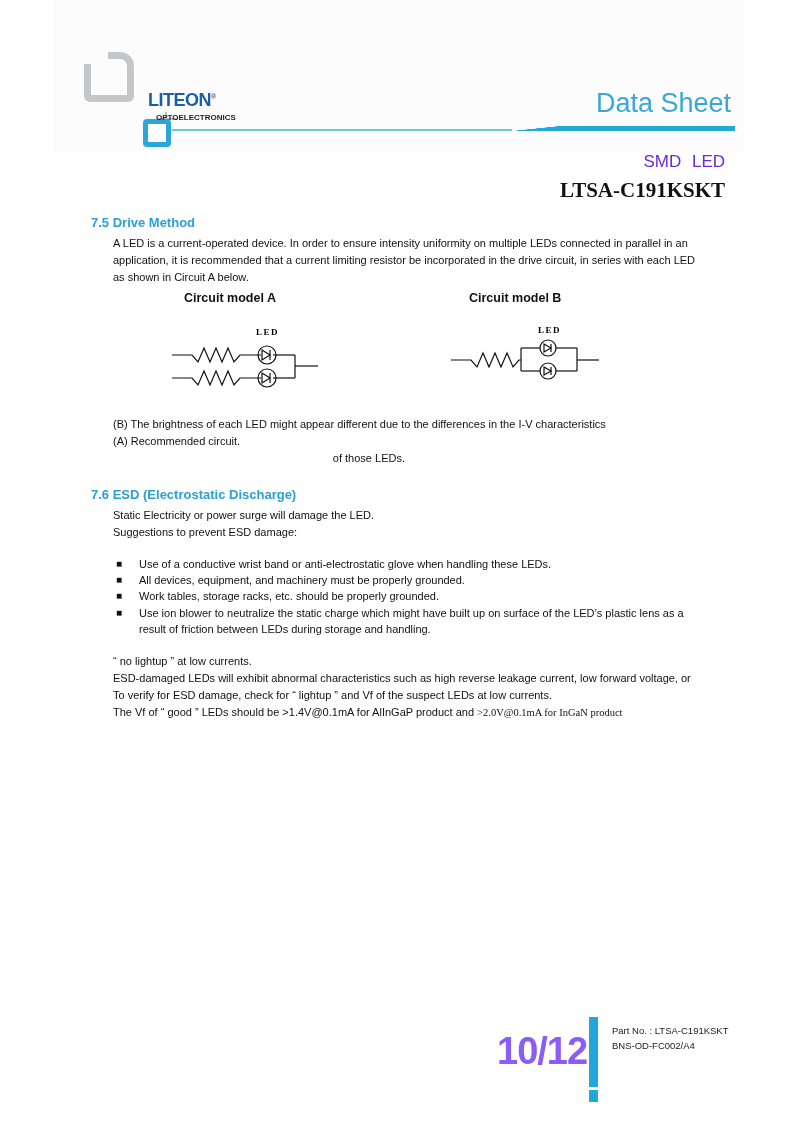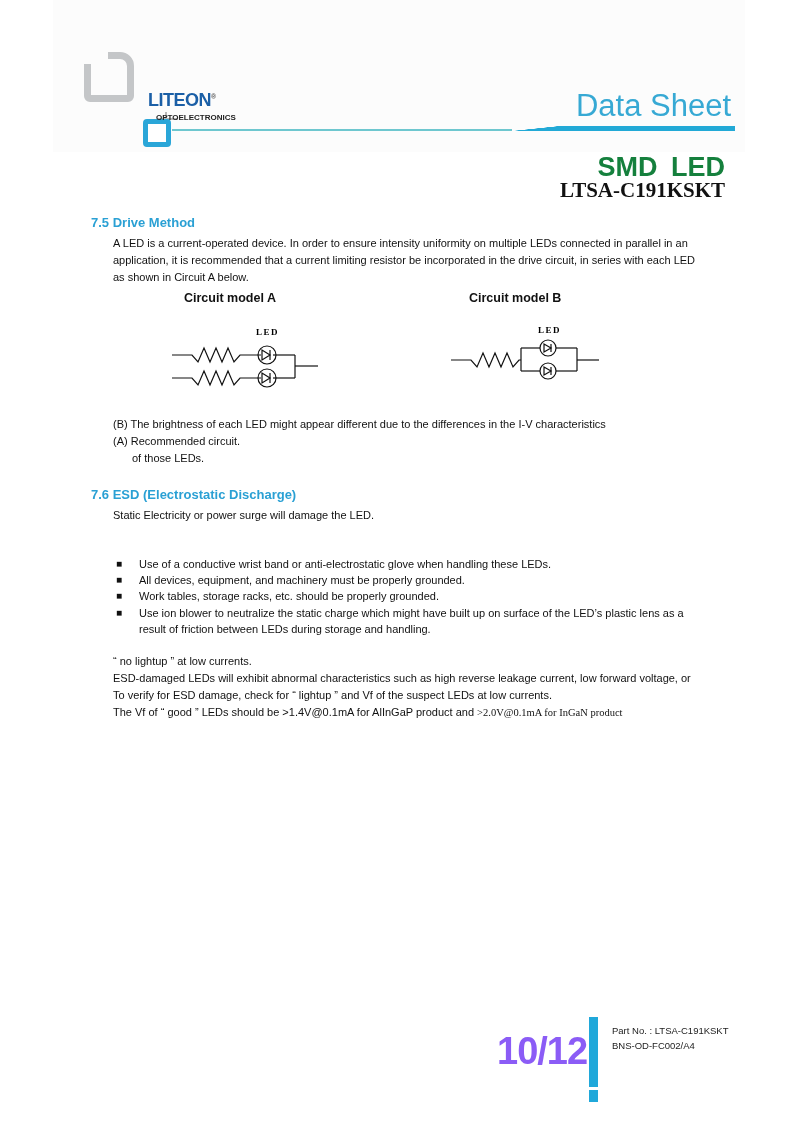--- a/index.html
+++ b/index.html
@@ -16,22 +16,22 @@
     .logo-cross-v { position: absolute; left: 165px; top: 112px; width: 2px; height: 20px; background: #b8b8b8; }
     .brand { position: absolute; left: 148px; top: 90px; font-weight: bold; font-size: 18px; color: #1b5fa6;
              letter-spacing: -0.5px; font-family: "Liberation Sans", sans-serif; }
     .brand sup { font-size: 7px; color: #555; }
     .brand-sub { position: absolute; left: 156px; top: 113px; font-size: 8px; font-weight: bold; color: #222; }
     .hdr-line-thin { position: absolute; left: 172px; top: 129px; width: 340px; height: 2px; background: #6ec7cf; }
     .hdr-line-thick { position: absolute; left: 555px; top: 126px; width: 180px; height: 5px; background: #22a9d6;
                       border-radius: 4px 0 0 0; }
     .hdr-line-slope { position: absolute; left: 512px; top: 126px; width: 48px; height: 5px;
                       background: linear-gradient(to bottom right, transparent 48%, #22a9d6 52%); }
-    .datasheet { position: absolute; right: 62px; top: 88px; font-size: 31px; color: #37a9d4; }
-    .title1 { position: absolute; right: 68px; top: 152px; font-size: 27px; font-weight: bold; color: #15803d; word-spacing: 6px; }
+    .datasheet { position: absolute; right: 62px; top: 88px; font-size: 27px; color: #37a9d4; }
+    .title1 { position: absolute; right: 68px; top: 152px; font-size: 17px; font-weight: normal; color: #6d28d9; word-spacing: 6px; }
     .title2 { position: absolute; right: 68px; top: 178px; font-size: 21px; font-weight: bold; color: #111; font-family: Liberation Serif, serif; }
     .h2 { position: absolute; left: 91px; font-size: 13px; font-weight: bold; color: #2aa0d4; }
     .p { position: absolute; left: 113px; font-size: 11px; line-height: 17px; color: #111; }
     .circuit-label { position: absolute; font-size: 12.5px; font-weight: bold; color: #111; }
     .circuit { position: absolute; }
     .bullet { position: absolute; left: 116px; font-size: 10px; }
     .bullet-text { position: absolute; left: 139px; font-size: 11px; line-height: 16px; color: #111; }
     .serif-tail { font-family: "Liberation Serif", serif; font-size: 10.5px; }
     .footer-page { position: absolute; left: 497px; top: 1030px; font-size: 38px; font-weight: bold; color: #8b5cf6; letter-spacing: -1px; }
     .footer-bar { position: absolute; left: 589px; top: 1017px; width: 9px; height: 70px; background: #20a8da; }
@@ -103,26 +103,27 @@
     <line x1="106" y1="47" x2="106" y2="55"></line>
     <line x1="111" y1="51" x2="132" y2="51"></line>
     <line x1="132" y1="28" x2="132" y2="51"></line>
     <line x1="132" y1="40" x2="154" y2="40"></line>
   </g>
 </svg>
 
 <div class="p" style="left:113px; top:416px;">
   <div>(B) The brightness of each LED might appear different due to the differences in the I-V characteristics</div>
   <div>(A) Recommended circuit.</div>
-  <div style="padding-left:19px;">of those LEDs.</div>
+  <div style="padding-left:19px;text-align:center;">of those LEDs.</div>
 </div>
 
 <div class="h2" style="top:487px;">7.6 ESD (Electrostatic Discharge)</div>
 <div class="p" style="top:507px;">
   <div>Static Electricity or power surge will damage the LED.</div>
+  <div>Suggestions to prevent ESD damage:</div>
 </div>
 
 <div class="bullet" style="top:558px;">■</div>
 <div class="bullet-text" style="top:556px;">Use of a conductive wrist band or anti-electrostatic glove when handling these LEDs.</div>
 <div class="bullet" style="top:574px;">■</div>
 <div class="bullet-text" style="top:572px;">All devices, equipment, and machinery must be properly grounded.</div>
 <div class="bullet" style="top:590px;">■</div>
 <div class="bullet-text" style="top:588px;text-align:center;">Work tables, storage racks, etc. should be properly grounded.</div>
 <div class="bullet" style="top:607px;">■</div>
 <div class="bullet-text" style="top:605px;">Use ion blower to neutralize the static charge which might have built up on surface of the LED’s plastic lens as a</div>

